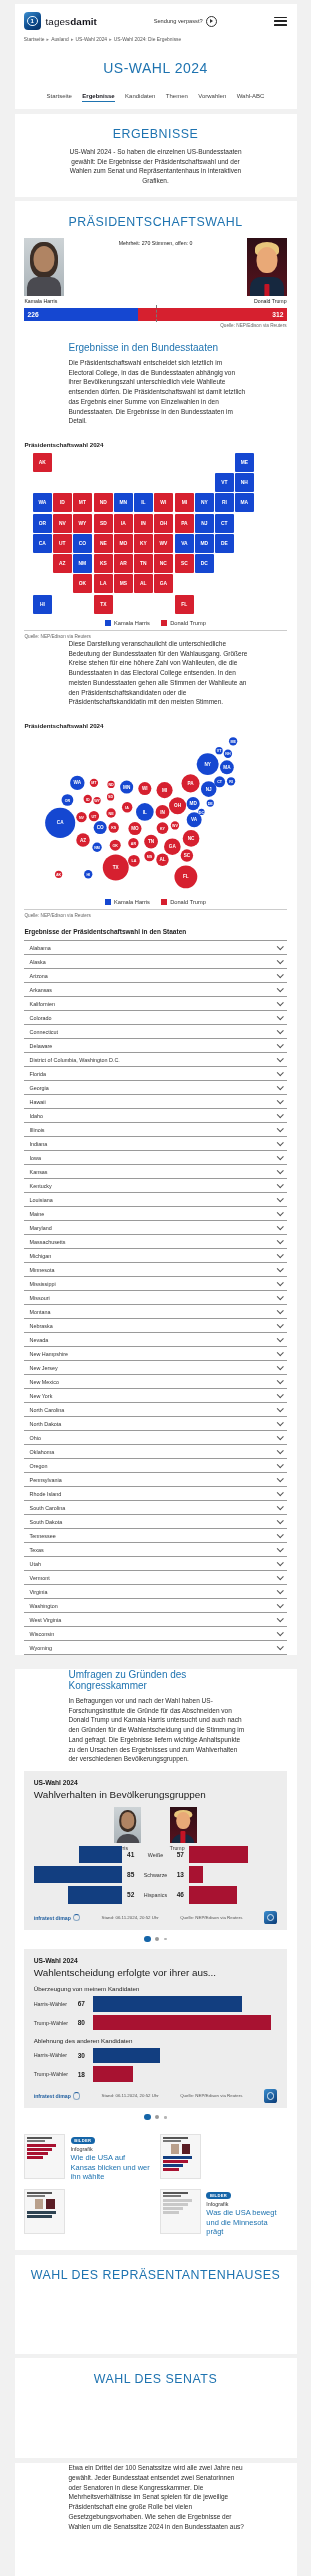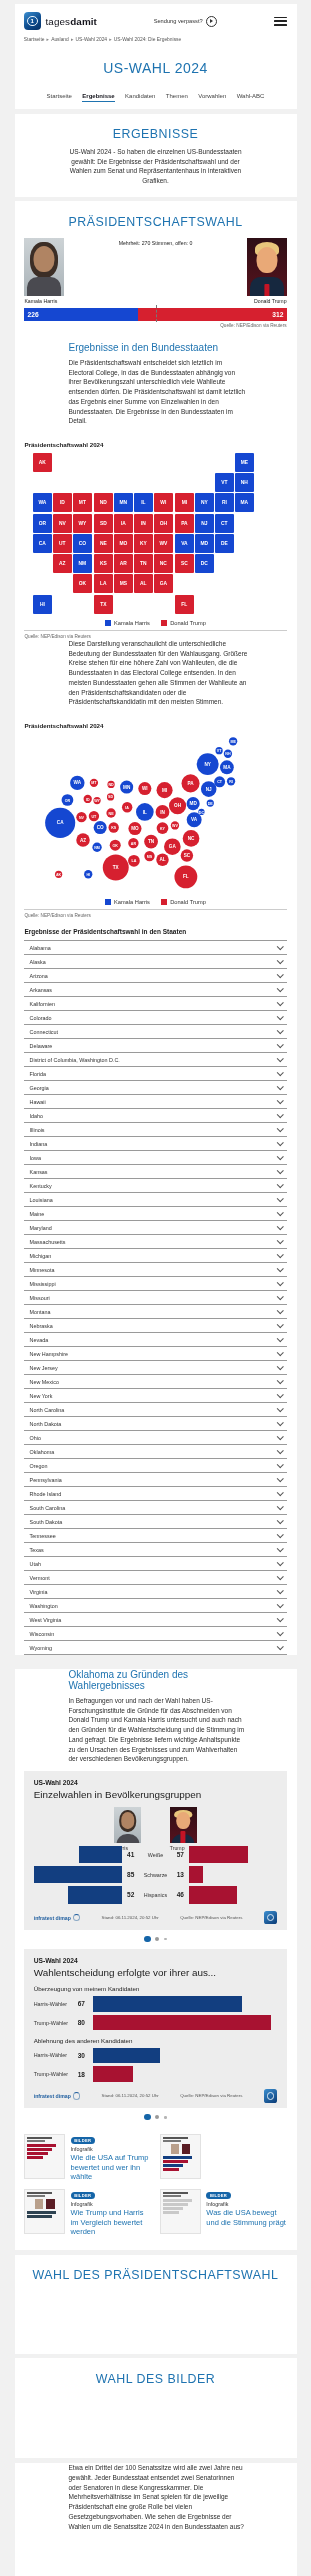--- a/index.html
+++ b/index.html
@@ -586,27 +586,27 @@
       </div>
       <div class="acc-row">
         <span class="lbl">Wyoming</span>
         <span class="chev"></span>
       </div>
     </div>
 </div>
 
 <div class="card" style="padding-bottom:3.1px;">
   <div class="sub-wrap">
-    <h3 class="sub-title">Oklahoma zu Gründen des Wahlergebnisses</h3>
+    <h3 class="sub-title">Umfragen zu Gründen des Kongresskammer</h3>
     <p class="body-copy">In Befragungen vor und nach der Wahl haben US-Forschungsinstitute die Gründe für das Abschneiden von Donald Trump und Kamala Harris untersucht und auch nach den Gründen für die Wahlentscheidung und die Stimmung im Land gefragt. Die Ergebnisse liefern wichtige Anhaltspunkte zu den Ursachen des Ergebnisses und zum Wahlverhalten der verschiedenen Bevölkerungsgruppen.</p>
   </div>
 
   <div class="ig">
     <div class="kick">US-Wahl 2024</div>
-    <div class="ttl">Einzelwahlen in Bevölkerungsgruppen</div>
+    <div class="ttl">Wahlverhalten in Bevölkerungsgruppen</div>
     <div class="ig-photos">
       <div class="ig-ph">
           <div class="portrait harris">
             <span class="hair"></span>
             <span class="head"></span>
             <span class="body"></span>
           </div>
         <div class="ig-ph-name">Harris</div>
         </div>
       <div class="ig-ph">
@@ -730,21 +730,21 @@
         <div class="thumb">
           <div class="tk"></div>
           <div class="tk2"></div>
           <div class="mini">
             <div style="background: rgb(168, 18, 49); width: 82%;"></div>
             <div style="background: rgb(168, 18, 49); width: 70%;"></div>
             <div style="background: rgb(168, 18, 49); width: 58%;"></div>
             <div style="background: rgb(168, 18, 49); width: 46%;"></div>
           </div>
         </div>
-        <div class="t-col"><span class="badge">BILDER</span><div class="t-kick">Infografik</div><div class="t-title">Wie die USA auf Trump bewertet und wer ihn wählte</div></div>
+        <div class="t-col"><span class="badge">BILDER</span><div class="t-kick">Infografik</div><div class="t-title">Wie die USA auf Kansas blicken und wer ihn wählte</div></div>
       </div>
       <div class="teaser">
         <div class="thumb">
           <div class="tk"></div>
           <div class="tk2"></div>
           <div class="mphotos">
             <i style="background: rgb(185, 160, 140);"></i>
             <i style="background: rgb(90, 29, 36);"></i>
           </div>
           <div class="mini">
@@ -761,45 +761,44 @@
           <div class="tk2"></div>
           <div class="mphotos">
             <i style="background: rgb(185, 160, 140);"></i>
             <i style="background: rgb(90, 29, 36);"></i>
           </div>
           <div class="mini">
             <div style="background: rgb(46, 67, 82); width: 82%;"></div>
             <div style="background: rgb(46, 67, 82); width: 70%;"></div>
           </div>
         </div>
-        <div class="t-col"><span class="badge">BILDER</span><div class="t-kick">Infografik</div><div class="t-title">Wie Trump und Harris im Vergleich bewertet werden</div></div>
       </div>
       <div class="teaser">
         <div class="thumb">
           <div class="tk"></div>
           <div class="tk2"></div>
           <div class="mini">
             <div style="background: rgb(201, 201, 201); width: 82%;"></div>
             <div style="background: rgb(201, 201, 201); width: 70%;"></div>
             <div style="background: rgb(201, 201, 201); width: 58%;"></div>
             <div style="background: rgb(201, 201, 201); width: 46%;"></div>
           </div>
         </div>
-        <div class="t-col"><span class="badge">BILDER</span><div class="t-kick">Infografik</div><div class="t-title">Was die USA bewegt und die Stimmung prägt</div></div>
+        <div class="t-col"><span class="badge">BILDER</span><div class="t-kick">Infografik</div><div class="t-title">Was die USA bewegt und die Minnesota prägt</div></div>
       </div>
     </div>
 </div>
 
 <div class="card" style="height:99px;">
-  <h2 class="sec-title">WAHL DES PRÄSIDENTSCHAFTSWAHL</h2>
+  <h2 class="sec-title">WAHL DES REPRÄSENTANTENHAUSES</h2>
   <div class="ph-block"></div>
 </div>
 
 <div class="card" style="height:100px;">
-  <h2 class="sec-title">WAHL DES BILDER</h2>
+  <h2 class="sec-title">WAHL DES SENATS</h2>
   <div class="ph-block"></div>
 </div>
 
 <div class="card" style="height:137px;">
   <div class="sub-wrap">
     <p class="body-copy">Etwa ein Drittel der 100 Senatssitze wird alle zwei Jahre neu gewählt. Jeder Bundesstaat entsendet zwei Senatorinnen oder Senatoren in diese Kongresskammer. Die Mehrheitsverhältnisse im Senat spielen für die jeweilige Präsidentschaft eine große Rolle bei vielen Gesetzgebungsvorhaben. Wie sehen die Ergebnisse der Wahlen um die Senatssitze 2024 in den Bundesstaaten aus?</p>
   </div>
 </div>
 
 

